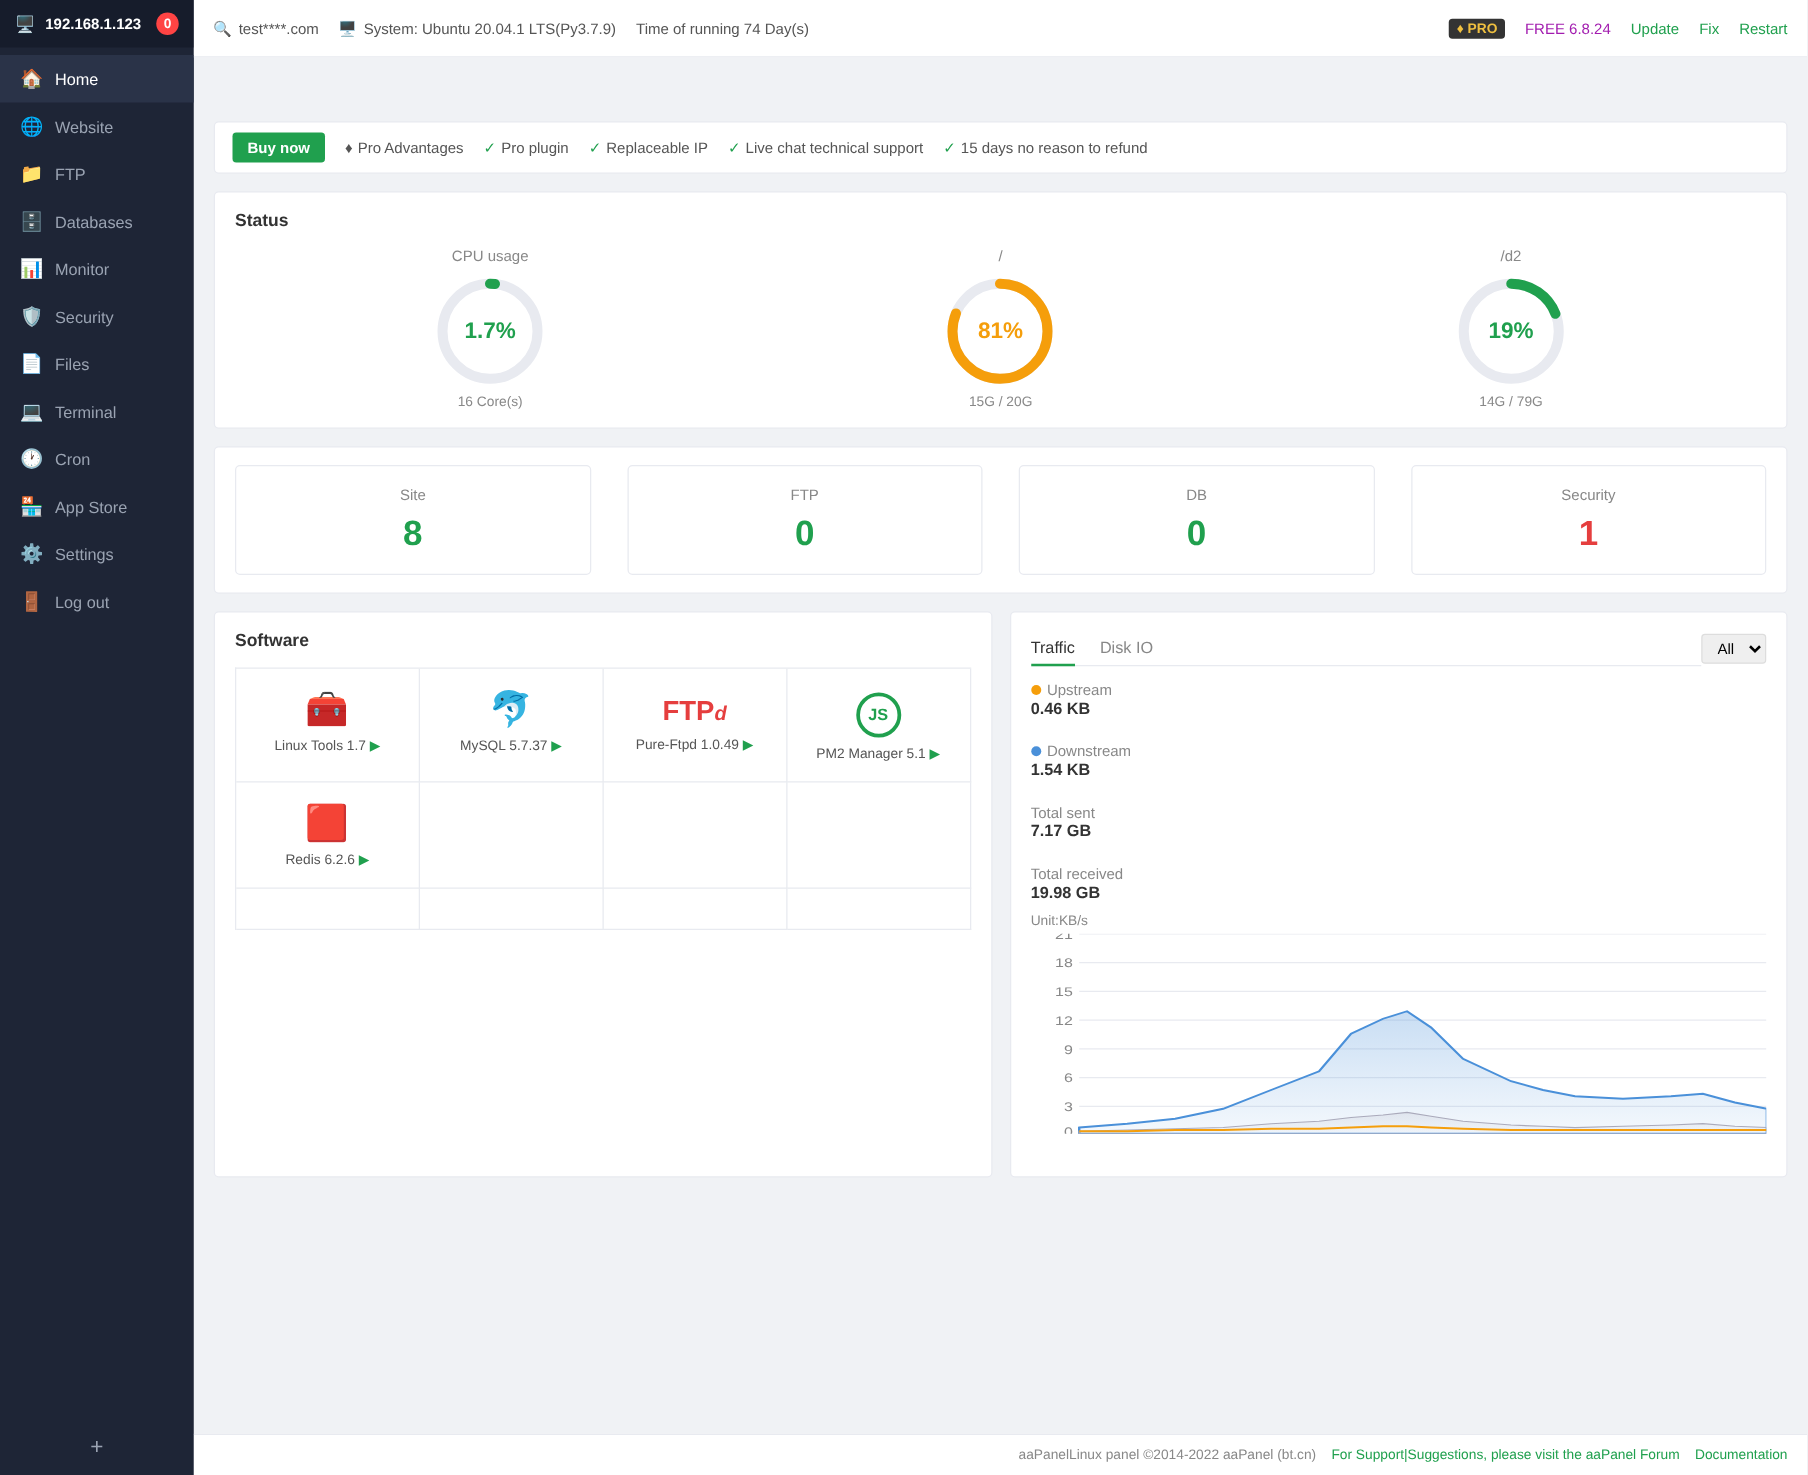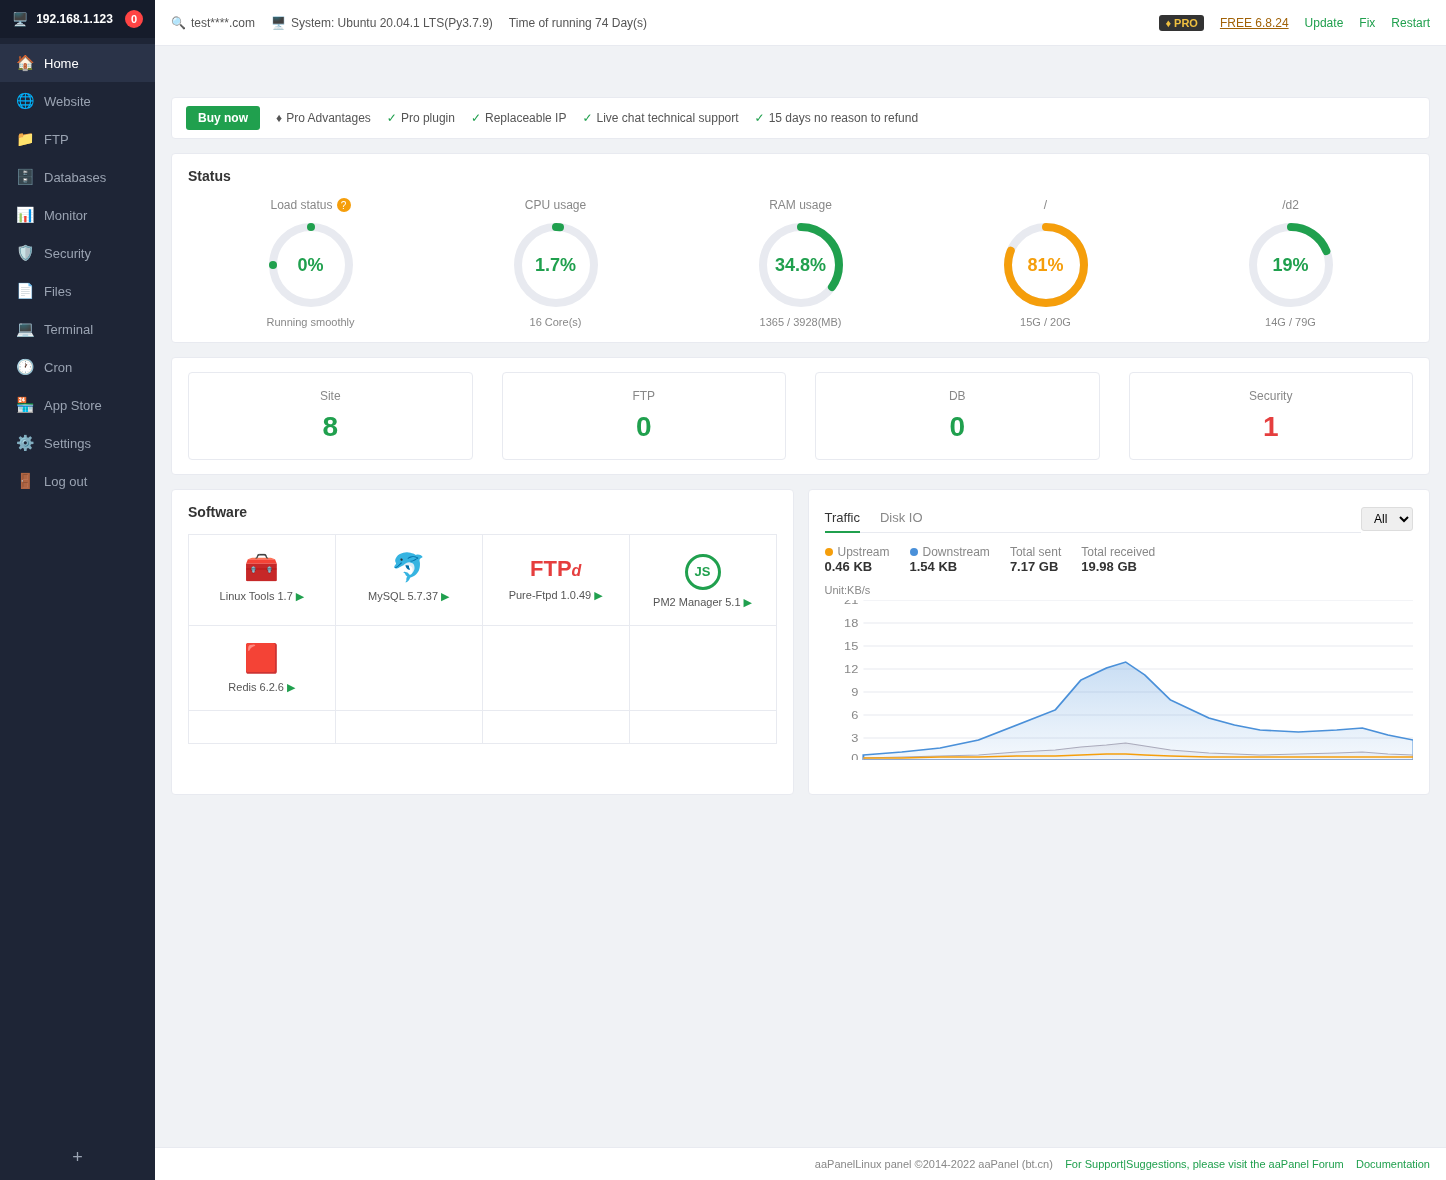--- a/index.html
+++ b/index.html
@@ -38,21 +38,21 @@
       background: #fff; border-bottom: 1px solid #e8eaf0; padding: 0 16px;
       height: 46px; display: flex; align-items: center; gap: 16px; font-size: 12px; color: #555;
       flex-shrink: 0;
     }
     .topbar-item { display: flex; align-items: center; gap: 5px; }
     .topbar-spacer { flex: 1; }
     .pro-badge {
       background: #333; color: #f0c040; font-size: 11px; font-weight: 700; padding: 2px 6px;
       border-radius: 3px; display: flex; align-items: center; gap: 3px;
     }
-    .topbar-version { color: #a16207; text-decoration: underline; }
+    .topbar-version { color: #a21caf; }
     .topbar-link { color: #20a04e; cursor: pointer; }
 
     
     #content { flex: 1; overflow-y: auto; padding: 16px; margin-top: 35px; }
 
     
     .pro-bar {
       background: #fff; border: 1px solid #e8eaf0; border-radius: 4px;
       padding: 8px 14px; display: flex; align-items: center; gap: 16px; margin-bottom: 14px;
       font-size: 12px;
@@ -119,21 +119,21 @@
 
     
     .traffic-tabs { display: flex; gap: 20px; margin-bottom: 12px; border-bottom: 1px solid #e8eaf0; }
     .traffic-tab {
       padding: 6px 0; font-size: 13px; cursor: pointer; color: #888;
       border-bottom: 2px solid transparent; margin-bottom: -1px;
     }
     .traffic-tab.active { color: #333; border-bottom-color: #20a04e; font-weight: 500; }
     .traffic-select { margin-left: auto; border: 1px solid #ddd; border-radius: 3px; padding: 3px 8px; font-size: 12px; cursor: pointer; }
 
-    .traffic-stats { display: flex; gap: 20px; margin-bottom: 10px; font-size: 12px; }
+    .traffic-stats { display: flex; gap: 20px; margin-bottom: 10px; font-size: 12px; flex-direction: column; }
     .stat-item .stat-label { color: #888; display: flex; align-items: center; gap: 5px; }
     .stat-item .stat-value { font-weight: 600; color: #333; font-size: 13px; }
     .dot-orange { width: 8px; height: 8px; border-radius: 50%; background: #f59e0b; display: inline-block; }
     .dot-blue { width: 8px; height: 8px; border-radius: 50%; background: #4a90d9; display: inline-block; }
 
     .chart-area { position: relative; height: 180px; }
 
     
     #footer {
       background: #fff; border-top: 1px solid #e8eaf0; padding: 10px 16px;
@@ -253,54 +253,30 @@
       <span class="pro-feature">
         <span class="check">✓</span>
         <span>15 days no reason to refund</span>
       </span>
     </div>
 
     <div class="section">
       <div class="section-title">Status</div>
       <div class="status-grid" id="gauge-grid">
           <div class="gauge-item">
-            <div class="gauge-label">Load status<span style="width: 14px; height: 14px; border-radius: 50%; background: rgb(245, 158, 11); color: rgb(255, 255, 255); font-size: 10px; display: inline-flex; align-items: center; justify-content: center; cursor: pointer;">?</span></div>
-            <div class="gauge-container">
-    <svg class="gauge-svg" viewBox="0 0 90 90">
-      <circle class="gauge-bg" cx="45" cy="45" r="38"></circle>
-      <circle class="gauge-fill green" cx="45" cy="45" r="38" stroke-dasharray="0 238.76104167282426" stroke-dashoffset="0"></circle>
-      <circle cx="45" cy="7" r="4" fill="#20a04e" style="transform-origin:45px 45px;"></circle>
-    </svg>
-    <div class="gauge-value green">0%</div>
-  </div>
-            <div class="gauge-sublabel">Running smoothly</div>
-          </div>
-          <div class="gauge-item">
             <div class="gauge-label">CPU usage</div>
             <div class="gauge-container">
     <svg class="gauge-svg" viewBox="0 0 90 90">
       <circle class="gauge-bg" cx="45" cy="45" r="38"></circle>
       <circle class="gauge-fill green" cx="45" cy="45" r="38" stroke-dasharray="4.0589377084380125 234.70210396438625" stroke-dashoffset="0"></circle>
 
     </svg>
     <div class="gauge-value green">1.7%</div>
   </div>
             <div class="gauge-sublabel">16 Core(s)</div>
-          </div>
-          <div class="gauge-item">
-            <div class="gauge-label">RAM usage</div>
-            <div class="gauge-container">
-    <svg class="gauge-svg" viewBox="0 0 90 90">
-      <circle class="gauge-bg" cx="45" cy="45" r="38"></circle>
-      <circle class="gauge-fill green" cx="45" cy="45" r="38" stroke-dasharray="83.08884250214284 155.67219917068144" stroke-dashoffset="0"></circle>
-
-    </svg>
-    <div class="gauge-value green">34.8%</div>
-  </div>
-            <div class="gauge-sublabel">1365 / 3928(MB)</div>
           </div>
           <div class="gauge-item">
             <div class="gauge-label">/</div>
             <div class="gauge-container">
     <svg class="gauge-svg" viewBox="0 0 90 90">
       <circle class="gauge-bg" cx="45" cy="45" r="38"></circle>
       <circle class="gauge-fill orange" cx="45" cy="45" r="38" stroke-dasharray="193.39644375498767 45.36459791783659" stroke-dashoffset="0"></circle>
 
     </svg>
     <div class="gauge-value orange">81%</div>

